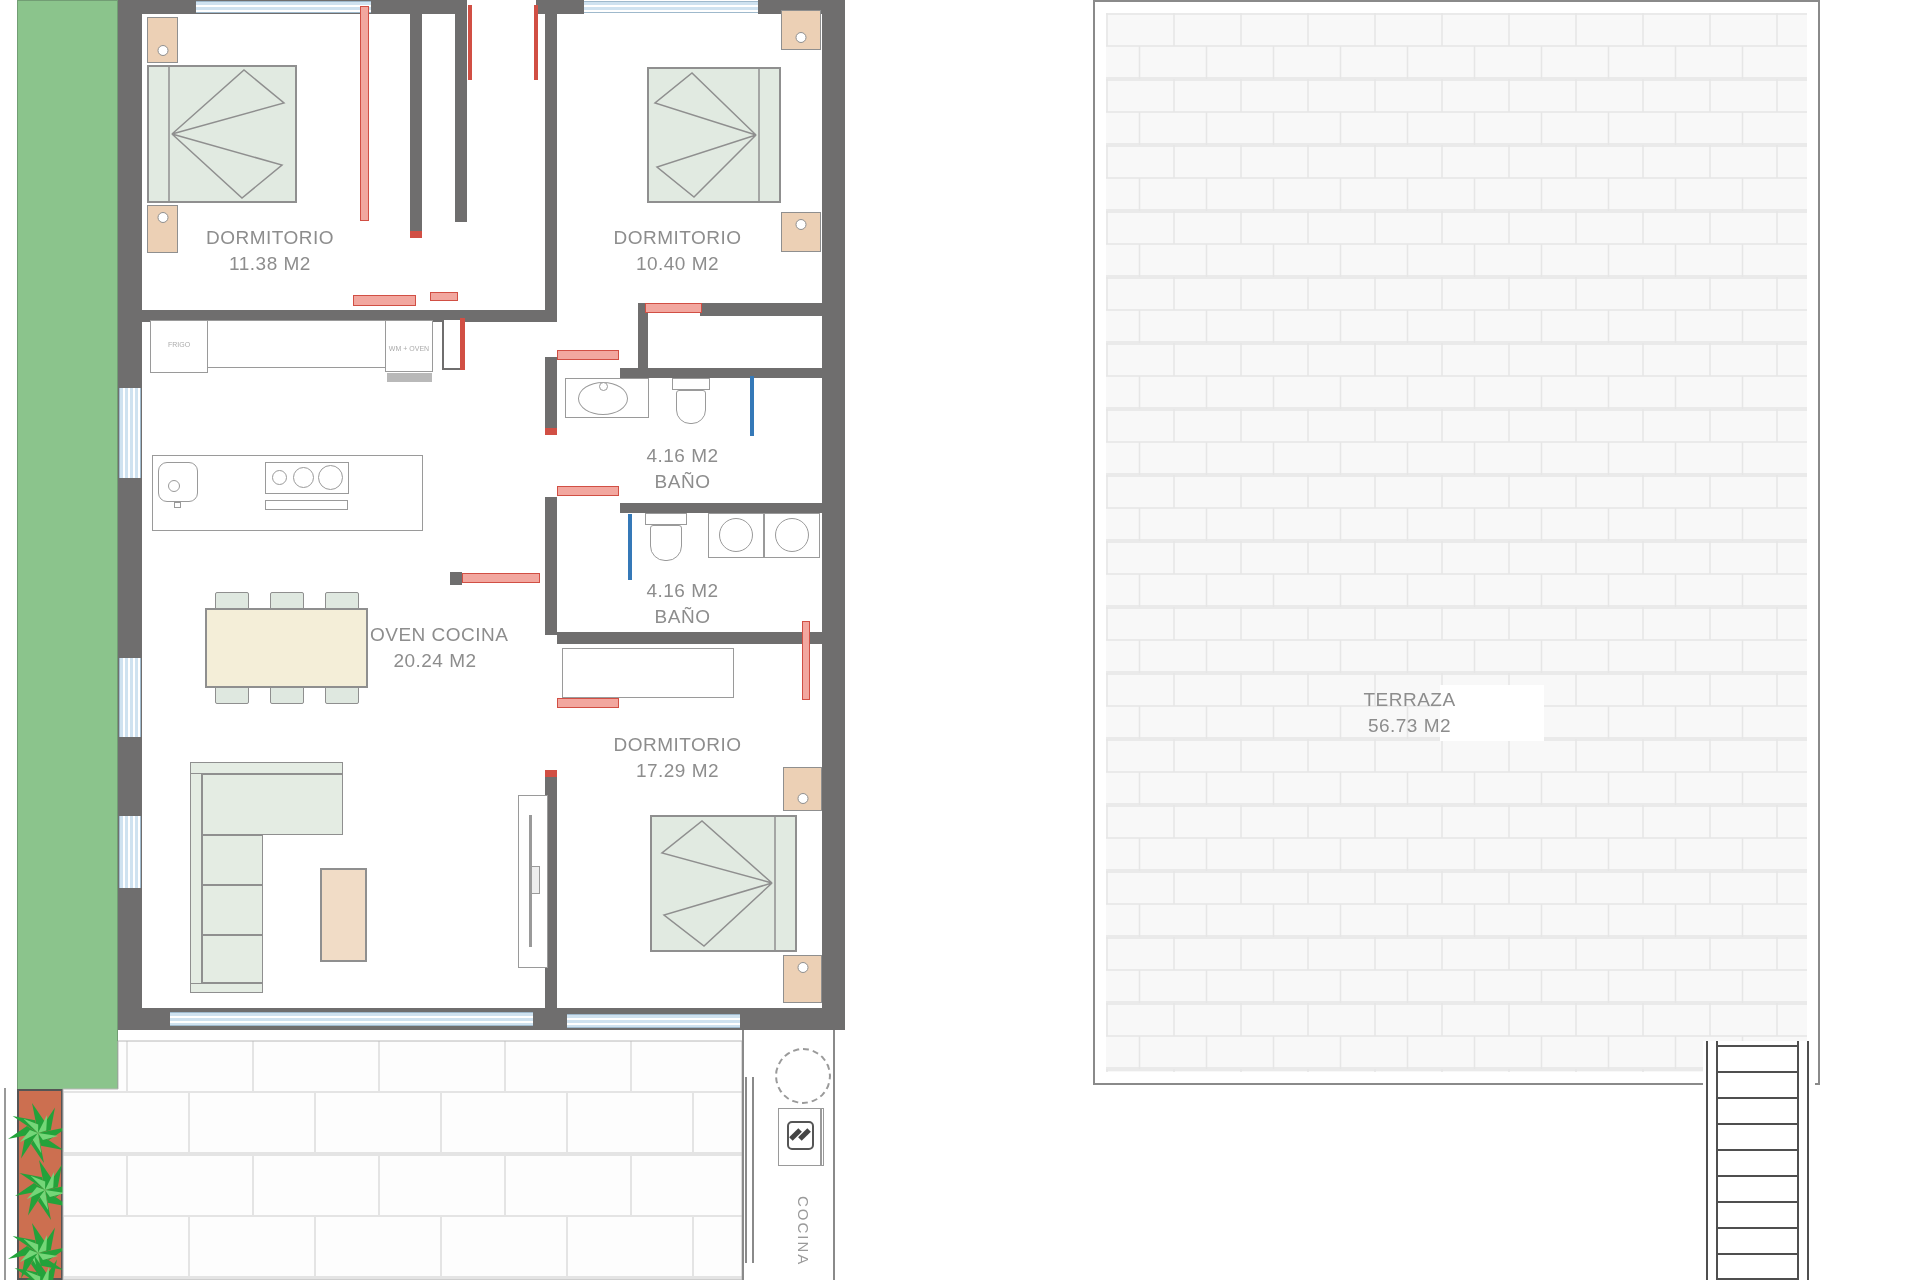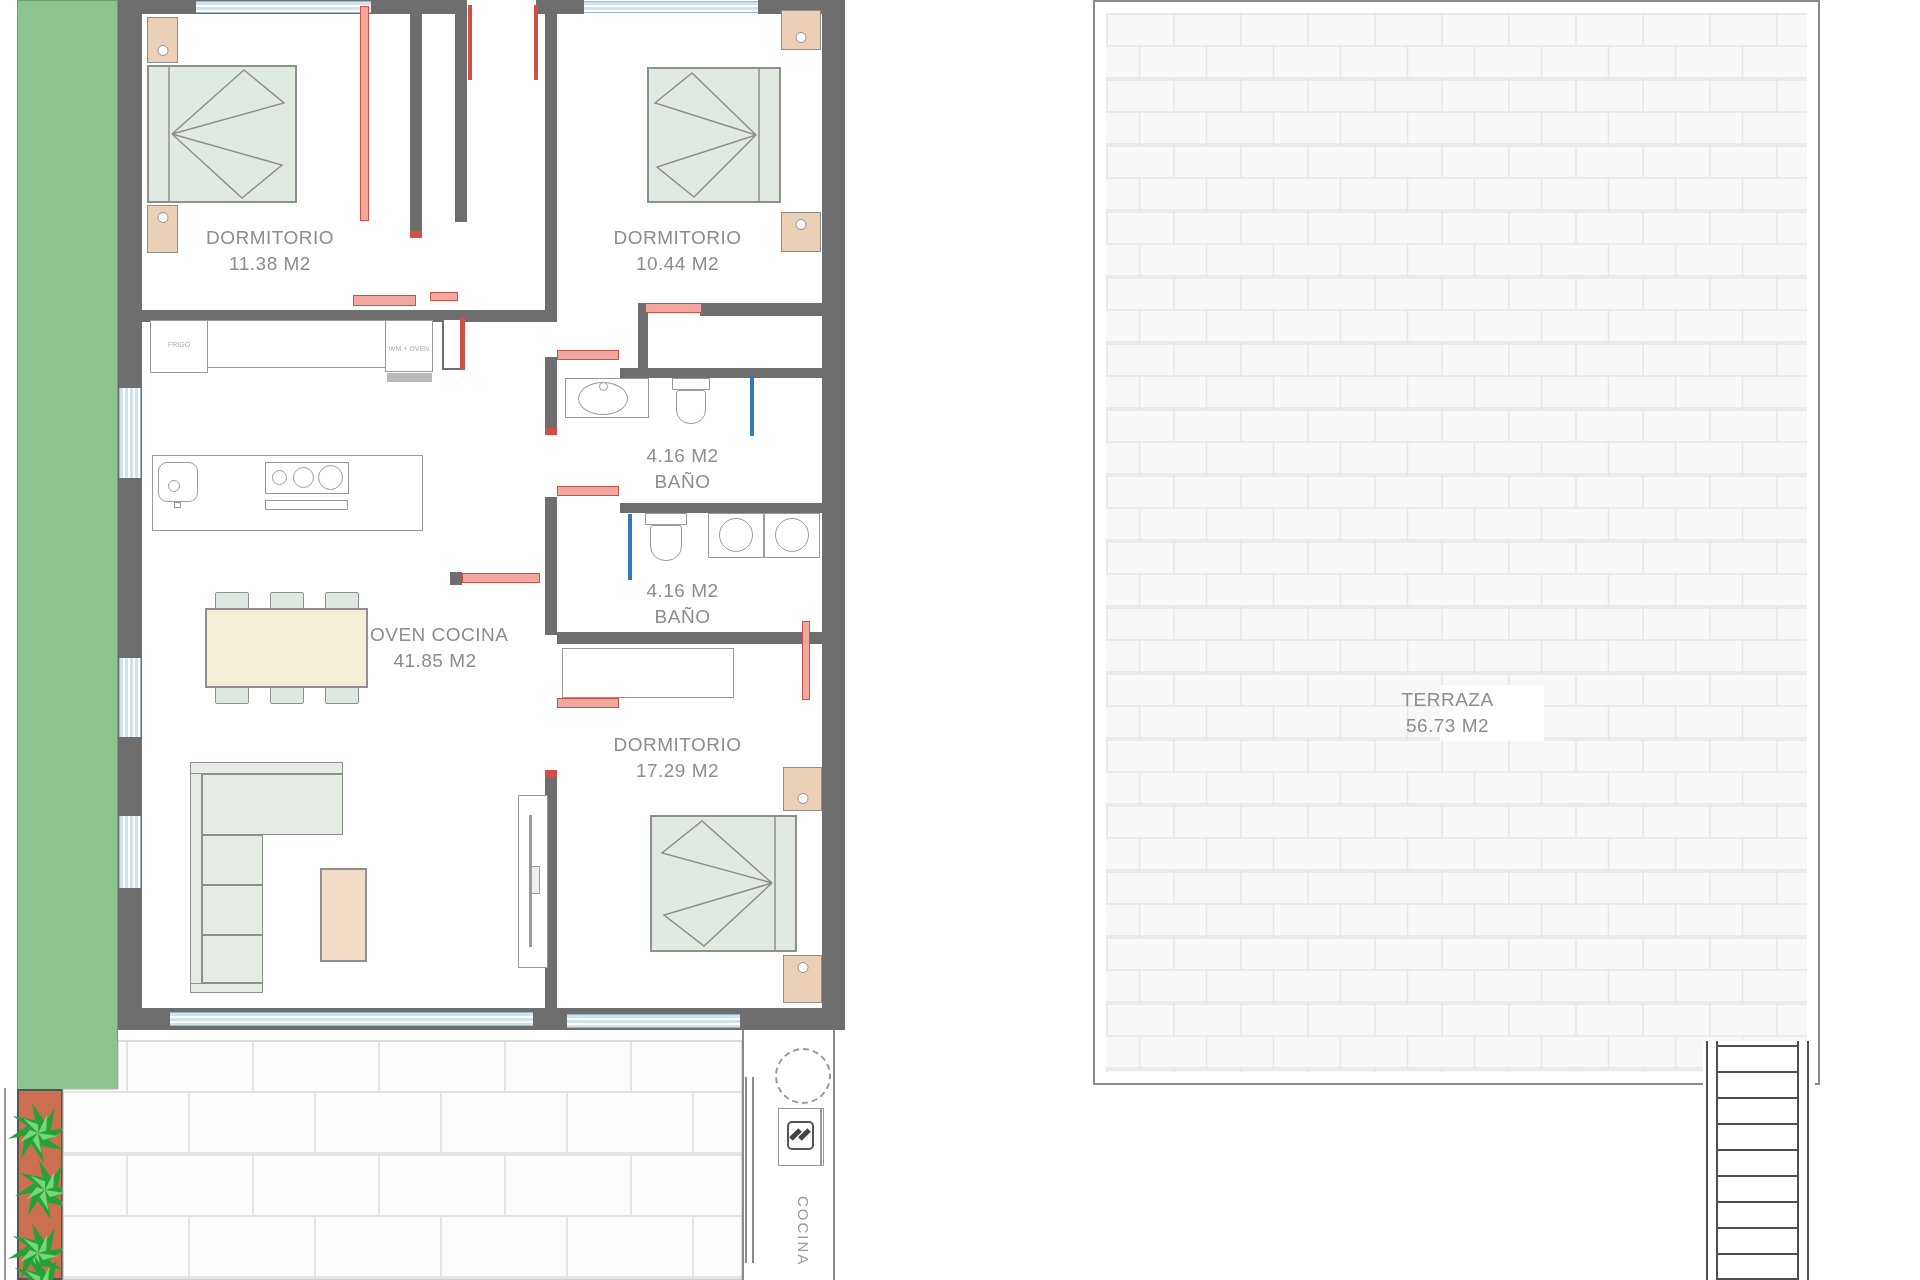--- a/index.html
+++ b/index.html
@@ -164,21 +164,21 @@
       <span class="knob" style="top:6px;"></span>
     </div>
   <svg class="abs" style="left:647px;top:67px;" width="134" height="136">
     <rect x="1" y="1" width="132" height="134" fill="var(--bed)" stroke="var(--furnLine)" stroke-width="2"></rect>
     <line x1="112" y1="1" x2="112" y2="135" stroke="var(--furnLine)" stroke-width="1.5"></line>
     <polygon points="109,68 45,6 8,36" fill="none" stroke="var(--furnLine)" stroke-width="1.5"></polygon>
     <polygon points="109,68 47,130 10,100" fill="none" stroke="var(--furnLine)" stroke-width="1.5"></polygon>
   </svg>
   <div class="room-label" style="left:600px;top:225px;width:155px;">
     <div>DORMITORIO</div>
-    <div>10.44 M2</div>
+    <div>10.40 M2</div>
   </div>
 
   <div class="thinbox" style="left:565px;top:378px;width:84px;height:40px;"></div>
   <div class="circle" style="left:578px;top:382px;width:50px;height:33px;border-radius:50%;"></div>
   <div class="circle" style="left:599px;top:382px;width:9px;height:9px;"></div>
   <div class="thinbox" style="left:672px;top:378px;width:38px;height:12px;"></div>
   <div class="thinbox" style="left:676px;top:390px;width:30px;height:34px;border-radius:3px 3px 14px 14px;"></div>
   <div class="blue-pipe" style="left:750px;top:376px;width:4px;height:60px;"></div>
   <div class="room-label" style="left:640px;top:443px;width:85px;">
     <div>4.16 M2</div>
@@ -210,21 +210,21 @@
 
   <div class="chair" style="left:215px;top:592px;width:34px;height:18px;"></div>
   <div class="chair" style="left:270px;top:592px;width:34px;height:18px;"></div>
   <div class="chair" style="left:325px;top:592px;width:34px;height:18px;"></div>
   <div class="chair" style="left:215px;top:686px;width:34px;height:18px;"></div>
   <div class="chair" style="left:270px;top:686px;width:34px;height:18px;"></div>
   <div class="chair" style="left:325px;top:686px;width:34px;height:18px;"></div>
   <div class="abs" style="left:205px;top:608px;width:163px;height:80px;background:var(--table);border:2px solid var(--furnLine);box-sizing:border-box;"></div>
   <div class="room-label" style="left:370px;top:622px;width:130px;">
     <div>OVEN COCINA</div>
-    <div>41.85 M2</div>
+    <div>20.24 M2</div>
   </div>
 
   <div class="sofa-part" style="left:190px;top:762px;width:12px;height:231px;"></div>
   <div class="sofa-part" style="left:190px;top:762px;width:153px;height:12px;"></div>
   <div class="sofa-part" style="left:202px;top:774px;width:141px;height:61px;"></div>
   <div class="sofa-part" style="left:202px;top:835px;width:61px;height:50px;"></div>
   <div class="sofa-part" style="left:202px;top:885px;width:61px;height:50px;"></div>
   <div class="sofa-part" style="left:202px;top:935px;width:61px;height:48px;"></div>
   <div class="sofa-part" style="left:190px;top:983px;width:73px;height:10px;"></div>
   <div class="abs" style="left:320px;top:868px;width:47px;height:94px;background:var(--coffee);border:2px solid var(--furnLine);box-sizing:border-box;"></div>
@@ -265,21 +265,21 @@
   <svg class="abs" style="left:1106px;top:13px;" width="701" height="1059">
     <defs>
       <pattern id="brickS" width="67" height="66" patternUnits="userSpaceOnUse">
         <rect width="67" height="66" fill="var(--terraceBg)"></rect>
         <path d="M0 1 H67 M0 33 H67 M0 65 H67 M1 0 V33 M33.5 33 V66" stroke="#e6e6e6" stroke-width="1.5" fill="none"></path>
       </pattern>
     </defs>
     <rect width="701" height="1059" fill="url(#brickS)"></rect>
   </svg>
   <div class="abs" style="left:1440px;top:685px;width:104px;height:56px;background:#fff;"></div>
-  <div class="room-label" style="left:1370px;top:687px;width:155px;text-align:center;">
+  <div class="room-label" style="left:1332px;top:687px;width:155px;text-align:center;">
     <div>TERRAZA</div>
     <div>56.73 M2</div>
   </div>
 
   <div class="abs" style="left:1703px;top:1041px;width:112px;height:239px;background:#fff;">
     <div class="rail" style="left:3px;top:0;width:2px;height:239px;"></div>
     <div class="rail" style="left:13px;top:0;width:2px;height:239px;"></div>
     <div class="rail" style="left:94px;top:0;width:2px;height:239px;"></div>
     <div class="rail" style="left:104px;top:0;width:2px;height:239px;"></div>
     <div class="tread" style="left:15px;top:4px;width:79px;"></div>

